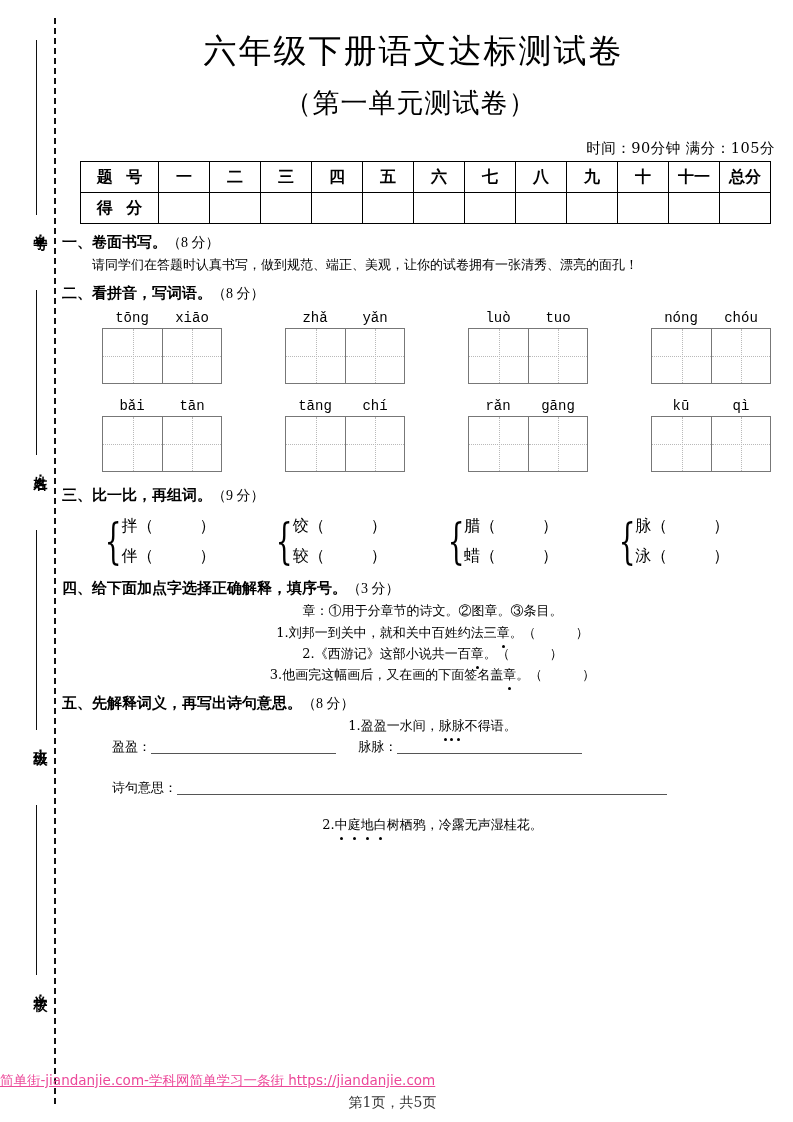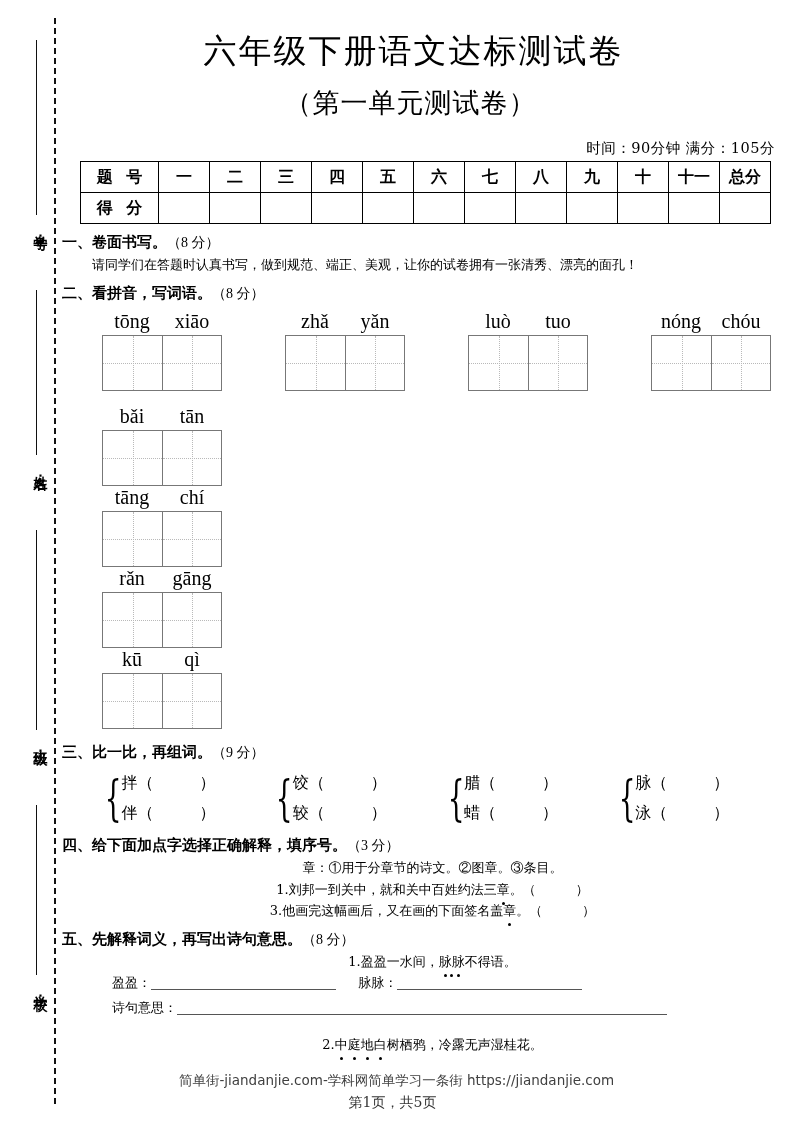--- a/index.html
+++ b/index.html
@@ -135,22 +135,22 @@
   .pinyin-row {
     display: flex;
     justify-content: space-between;
     padding: 0 22px 0 42px;
     margin-top: 7px;
   }
   .pinyin-group { width: 120px; }
   .pinyin-labels {
     display: flex;
     justify-content: space-around;
-    font-family: Liberation Serif, serif;
-    font-size: 20px;
+    font-family: Liberation Mono, monospace;
+    font-size: 14px;
     margin-bottom: 2px;
     letter-spacing: 0px;
   }
   .pinyin-labels span { display: block; text-align: center; width: 50%; }
   .tianzi {
     display: flex;
     border: 1.3px solid #777;
     height: 56px;
     background: #fff;
   }
@@ -223,25 +223,25 @@
     border-bottom: 1.2px solid #555;
     height: 17px;
     vertical-align: -3px;
   }
 
   
   .footer-watermark {
     position: absolute;
     left: 0; right: 0;
     top: 1072px;
-    text-align: center;
     font-family: "DejaVu Sans", "Liberation Sans", sans-serif;
     font-size: 13.5px;
-    color: #404040;
+    color: #ec4899;
     letter-spacing: 0px;
+    text-decoration: underline;
   }
   .footer-page {
     position: absolute;
     left: 0; right: 8px;
     top: 1094px;
     text-align: center;
     font-family: "DejaVu Serif", "Liberation Serif", serif;
     font-size: 14px;
     color: #333;
   }
@@ -357,21 +357,21 @@
           <span>nóng</span>
           <span>chóu</span>
         </div>
         <div class="tianzi">
             <div class="cell"></div>
             <div class="cell"></div>
           </div>
       </div>
     </div>
 
-    <div class="pinyin-row" style="margin-top:14px;flex-direction:column;">
+    <div class="pinyin-row" style="margin-top:14px;">
       <div class="pinyin-group">
         <div class="pinyin-labels">
           <span>bǎi</span>
           <span>tān</span>
         </div>
         <div class="tianzi">
             <div class="cell"></div>
             <div class="cell"></div>
           </div>
       </div>
@@ -447,40 +447,43 @@
   <div style="padding:0 22px 0 2px; margin-top:6px;">
     <div class="sec-title">
       <span>四、给下面加点字选择正确解释，填序号。</span><span class="pts">（3 分）</span>
     </div>
     <div class="body-text indent-sm">章：①用于分章节的诗文。②图章。③条目。</div>
 
     <div class="body-text indent-sm">
       <span>1.</span><span>刘邦一到关中，就和关中百姓约法三</span><span class="emph">章</span><span>。（</span><span style="display:inline-block;width:40px;"></span><span>）</span>
     </div>
     <div class="body-text indent-sm">
+      <span>2.</span><span>《西游记》这部小说共一百</span><span class="emph">章</span><span>。（</span><span style="display:inline-block;width:40px;"></span><span>）</span>
+    </div>
+    <div class="body-text indent-sm">
       <span>3.</span><span>他画完这幅画后，又在画的下面签名盖</span><span class="emph">章</span><span>。（</span><span style="display:inline-block;width:40px;"></span><span>）</span>
     </div>
   </div>
 
   <div style="padding:0 22px 0 2px; margin-top:6px;">
     <div class="sec-title">
       <span>五、先解释词义，再写出诗句意思。</span><span class="pts">（8 分）</span>
     </div>
 
     <div class="body-text indent-sm">
       <span>1.</span><span>盈盈一水间，</span><span class="emph"><span class="emph">脉</span><span class="emph">脉</span></span><span>不得语。</span>
     </div>
 
     <div class="body-text" style="padding-left:52px;">
       <span>盈盈：</span><span class="ul" style="width:185px;"></span>
       <span style="display:inline-block;width:14px;"></span>
       <span>脉脉：</span><span class="ul" style="width:185px;"></span>
     </div>
 
-    <div class="body-text" style="padding-left:52px; margin-top:4px;">
+    <div class="body-text" style="padding-left:52px; margin-top:20px;">
       <span>诗句意思：</span><span class="ul" style="width:490px;"></span>
     </div>
 
     <div class="body-text indent-sm" style="margin-top:16px;">
       <span>2.</span><span><span class="emph">中</span><span class="emph">庭</span><span class="emph">地</span><span class="emph">白</span></span><span>树栖鸦，冷露无声湿桂花。</span>
     </div>
   </div>
 
 </div>
 

